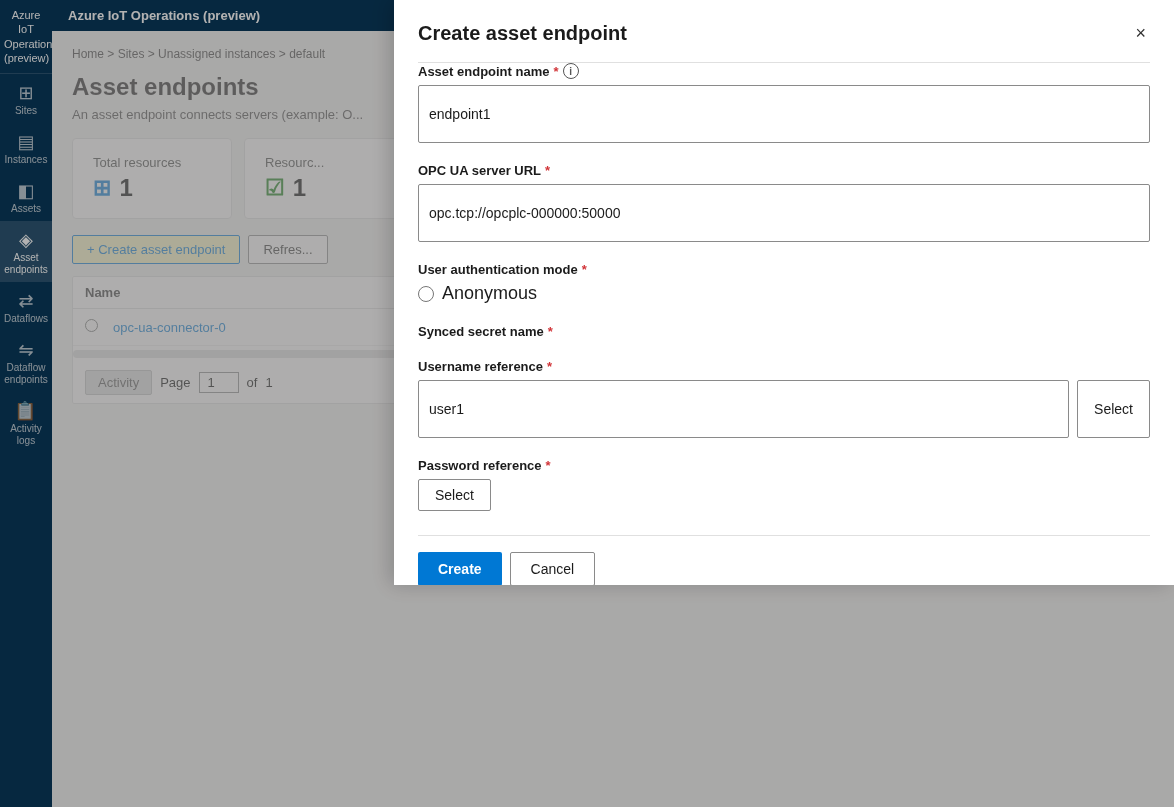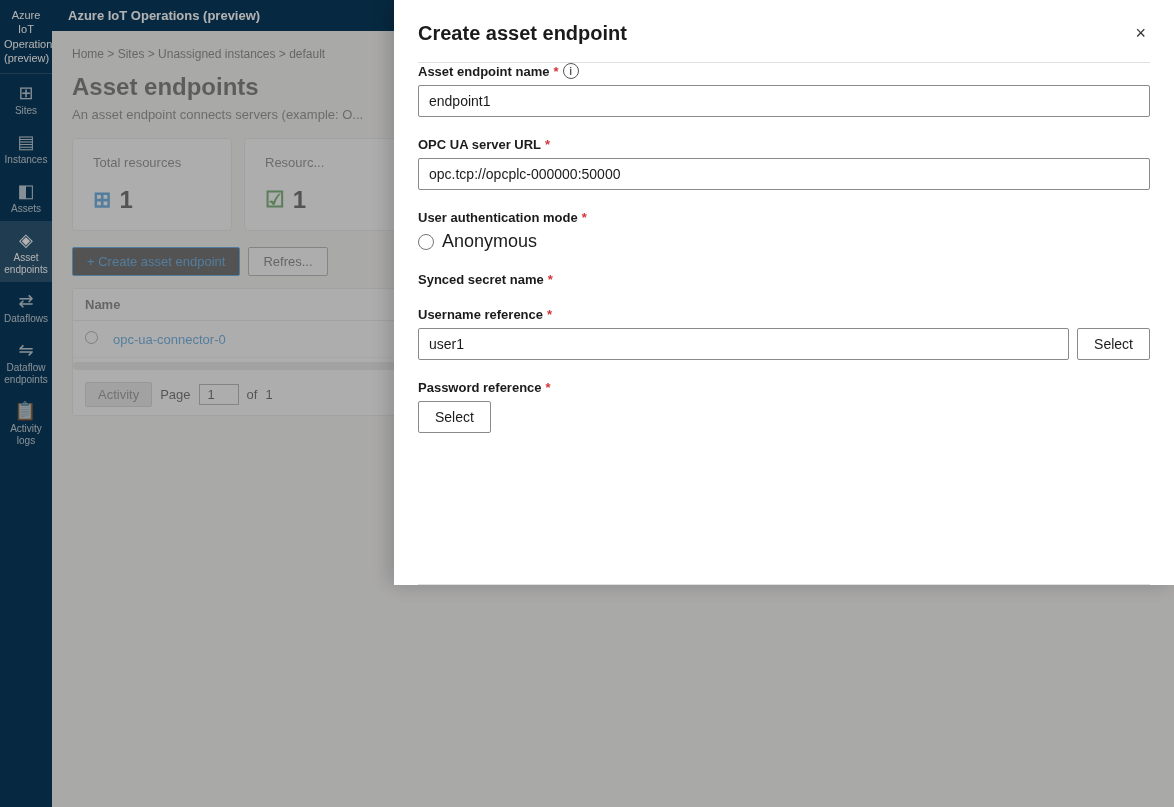--- a/index.html
+++ b/index.html
@@ -96,21 +96,21 @@
       background: white;
       border: 1px solid #e0e0e0;
       border-radius: 4px;
       padding: 16px 20px;
       min-width: 160px;
     }
 
     .card-title {
       font-size: 13px;
       color: #444;
-      margin-bottom: 16px;
+      margin-bottom: 4px;
     }
 
     .card-value {
       font-size: 24px;
       font-weight: 600;
       display: flex;
       align-items: center;
       gap: 8px;
     }
 
@@ -118,21 +118,21 @@
     .card-icon-check { color: #107c10; font-size: 22px; }
 
     .toolbar {
       display: flex;
       align-items: center;
       gap: 8px;
       margin-bottom: 12px;
     }
 
     .btn-primary-outline {
-      background: #000000;
+      background: #fef9c3;
       border: 1px solid #0078d4;
       color: #0078d4;
       padding: 6px 14px;
       border-radius: 2px;
       cursor: pointer;
       font-size: 13px;
       display: flex;
       align-items: center;
       gap: 4px;
     }
@@ -286,21 +286,21 @@
       border: 1px solid #555;
       border-radius: 50%;
       font-size: 10px;
       color: #555;
       cursor: pointer;
     }
 
     .form-input {
       width: 100%;
       border: 1px solid #8a8a8a;
-      padding: 7px 10px;
+      padding: 20px 10px;
       font-size: 14px;
       border-radius: 2px;
       color: #1b1b1b;
       background: white;
     }
 
     .radio-group {
       display: flex;
       flex-direction: column;
       gap: 8px;
@@ -553,14 +553,18 @@
           <button class="select-btn">Select</button>
         </div>
       </div>
 
     </div>
 
     <div style="flex:1;"></div>
 
     <div class="divider"></div>
 
+    <div class="modal-footer">
+      <button class="btn-create">Create</button>
+      <button class="btn-cancel">Cancel</button>
+    </div>
   </div>
 </div>
 
 </body></html>

